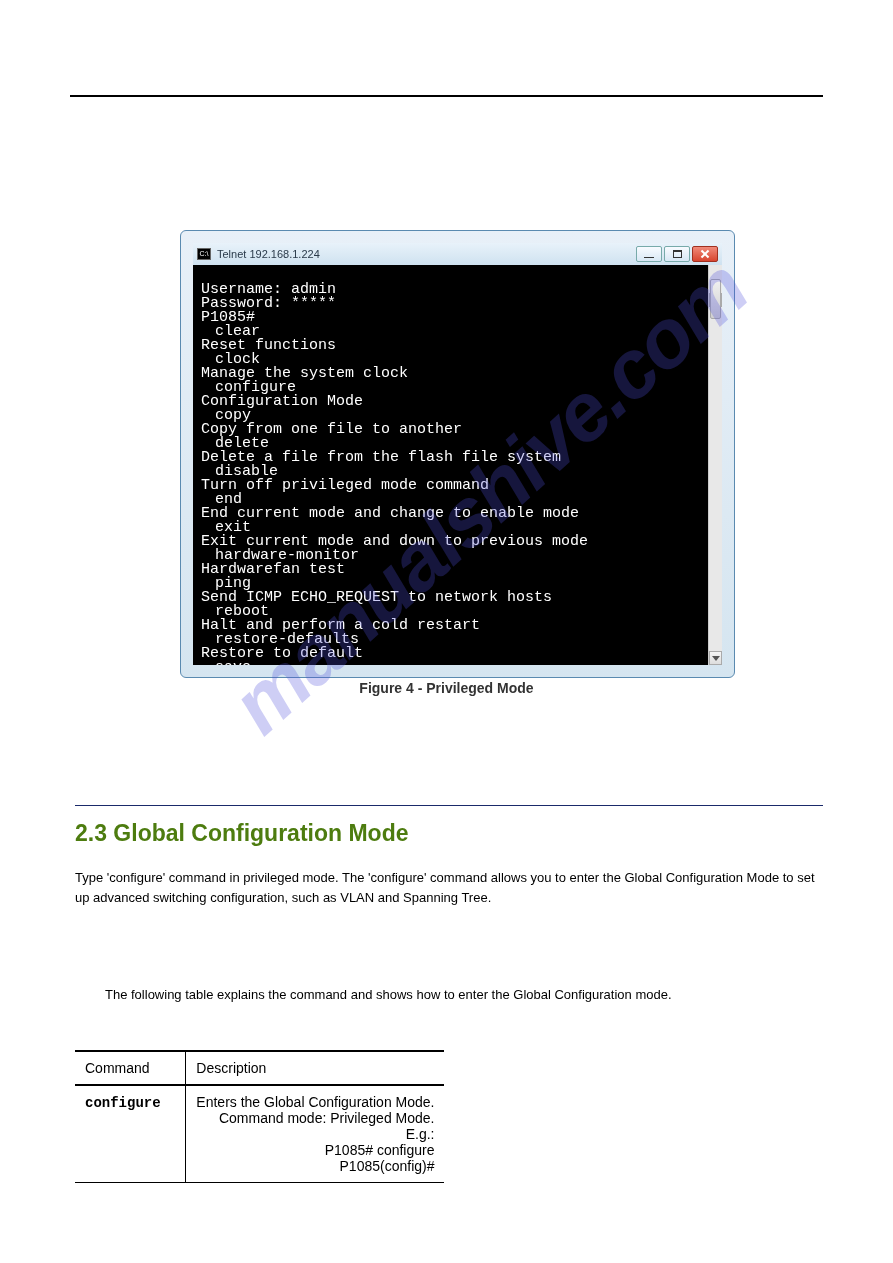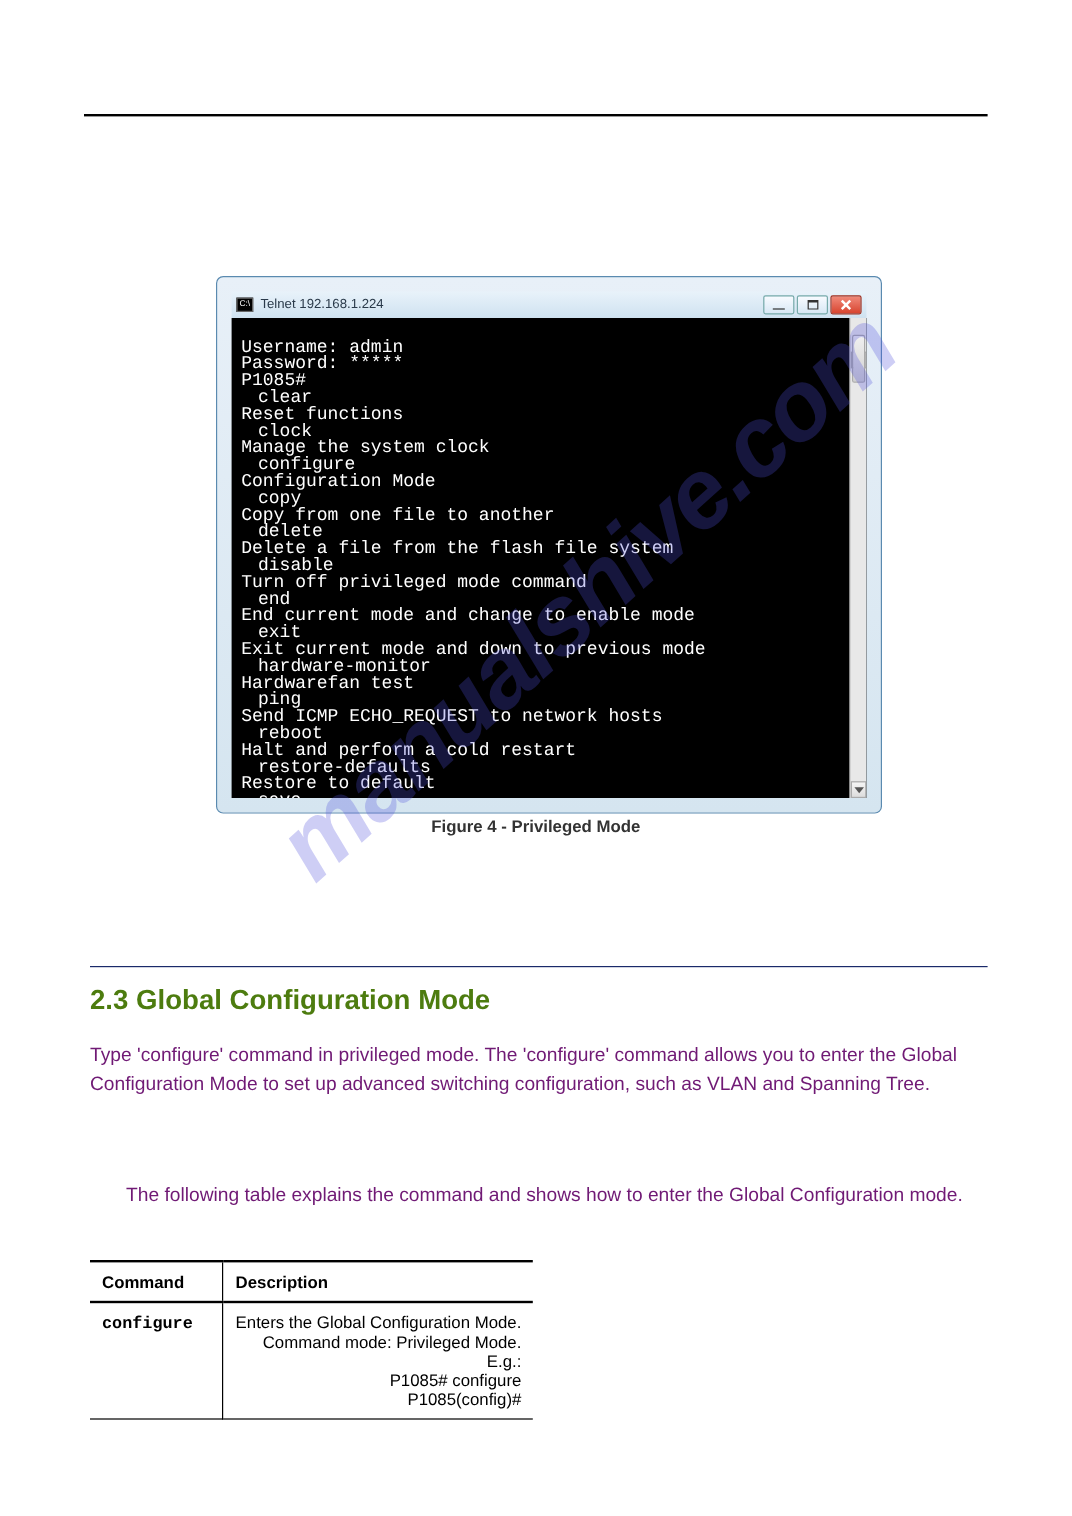--- a/index.html
+++ b/index.html
@@ -132,37 +132,37 @@
     top: 820px;
     left: 75px;
     font-size: 23px;
     font-weight: bold;
     color: #4d7c0f;
   }
   .body-text {
     position: absolute;
     left: 75px;
     right: 75px;
-    font-size: 16px;
-    color: #701a75;
+    font-size: 13px;
+    color: #000000;
     line-height: 1.5;
   }
   .bt1 { top: 868px; }
   .bt2 { top: 985px; margin-left: 30px; }
   .cmd-table {
     position: absolute;
     top: 1050px;
     left: 75px;
     right: 70px;
     border-collapse: collapse;
     font-size: 14px;
   }
   .cmd-table th {
     text-align: left;
-    font-weight: bold;
+    font-weight: normal;
     padding: 8px 10px;
     border-top: 2px solid #000;
     border-bottom: 2px solid #000;
   }
   .cmd-table th:first-child { border-right: 1px solid #000; width: 30%; }
   .cmd-table td {
     padding: 8px 10px;
     vertical-align: top;
     border-bottom: 1px solid #000;
   }

